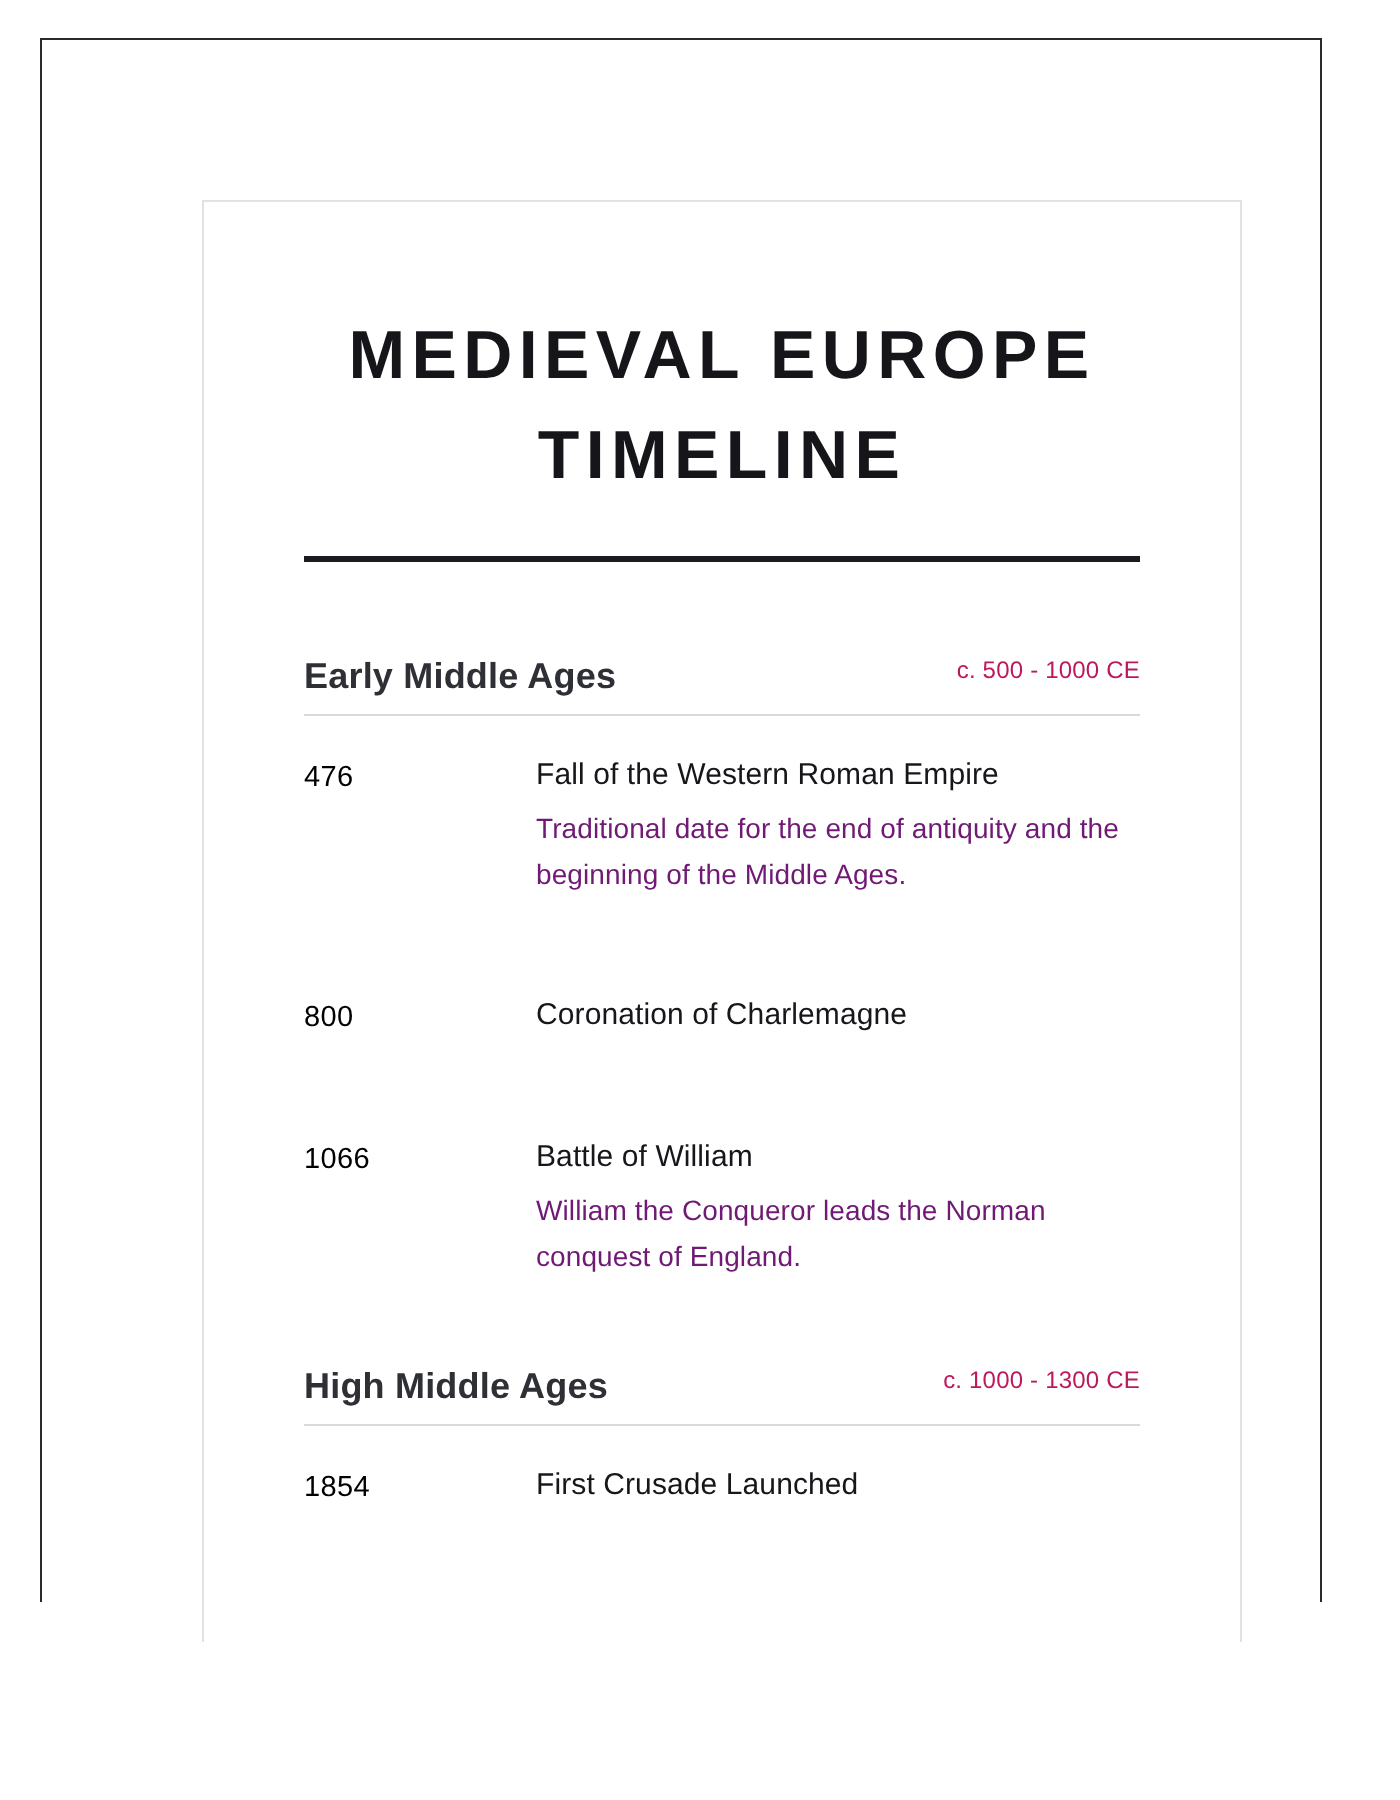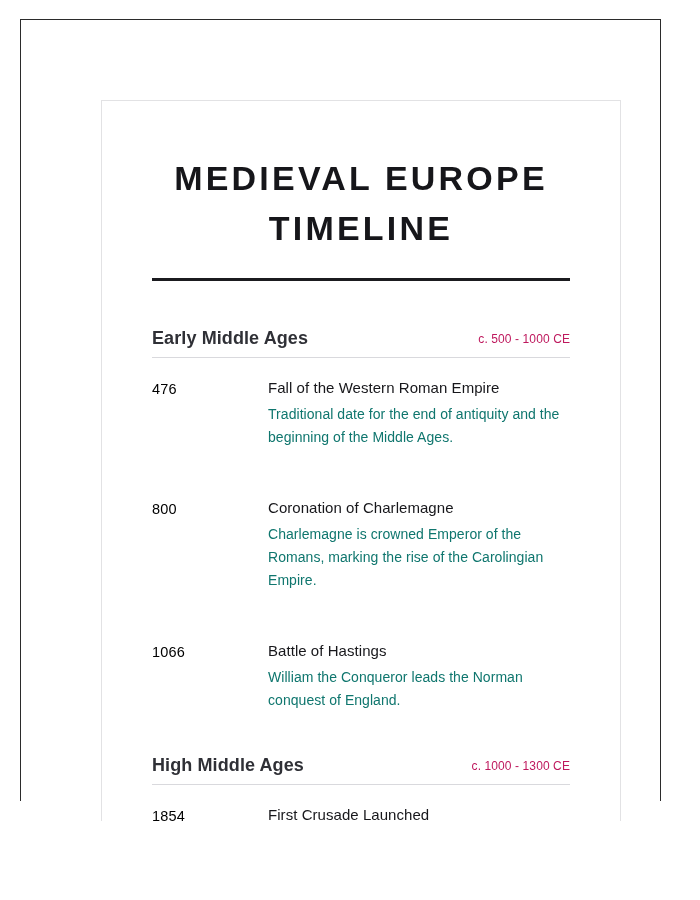--- a/index.html
+++ b/index.html
@@ -66,21 +66,21 @@
     margin-top:25px;
   }
 
   
   .section { padding-top:0; }
   .section + .section { margin-top:43px; }
   #sections-root > .section:first-child { margin-top:47px; }
 
   .section-head {
     display:flex;
-    align-items:center;
+    align-items:flex-start;
     justify-content:space-between;
     padding-bottom:8px;
     border-bottom:1px solid #d9d9dd;
   }
 
   .section-name {
     font-size:18px;
     font-weight:bold;
     color:#2f3036;
     letter-spacing:0.1px;
@@ -116,21 +116,21 @@
   .event-title {
     font-size:15px;
     font-weight:normal;
     color:#17171b;
     line-height:22px;
     letter-spacing:0.05px;
   }
 
   .event-desc {
     font-size:14px;
-    color:#0f766e;
+    color:#701a75;
     line-height:23px;
     margin-top:4px;
     letter-spacing:0.05px;
   }
 </style>
 </head>
 <body>
 
 <div id="page">
 
@@ -156,28 +156,27 @@
     <div class="event-body">
       <div class="event-title">Fall of the Western Roman Empire</div>
       <div class="event-desc">Traditional date for the end of antiquity and the beginning of the Middle Ages.</div>
     </div>
   </div>
 
   <div class="event">
     <div class="event-year">800</div>
     <div class="event-body">
       <div class="event-title">Coronation of Charlemagne</div>
-      <div class="event-desc">Charlemagne is crowned Emperor of the Romans, marking the rise of the Carolingian Empire.</div>
     </div>
   </div>
 
   <div class="event">
     <div class="event-year">1066</div>
     <div class="event-body">
-      <div class="event-title">Battle of Hastings</div>
+      <div class="event-title">Battle of William</div>
       <div class="event-desc">William the Conqueror leads the Norman conquest of England.</div>
     </div>
   </div>
 </div>
   </div>
 
   <div class="section">
     <div class="section-head">
       <div class="section-name">High Middle Ages</div>
       <div class="section-range">c. 1000 - 1300 CE</div>

